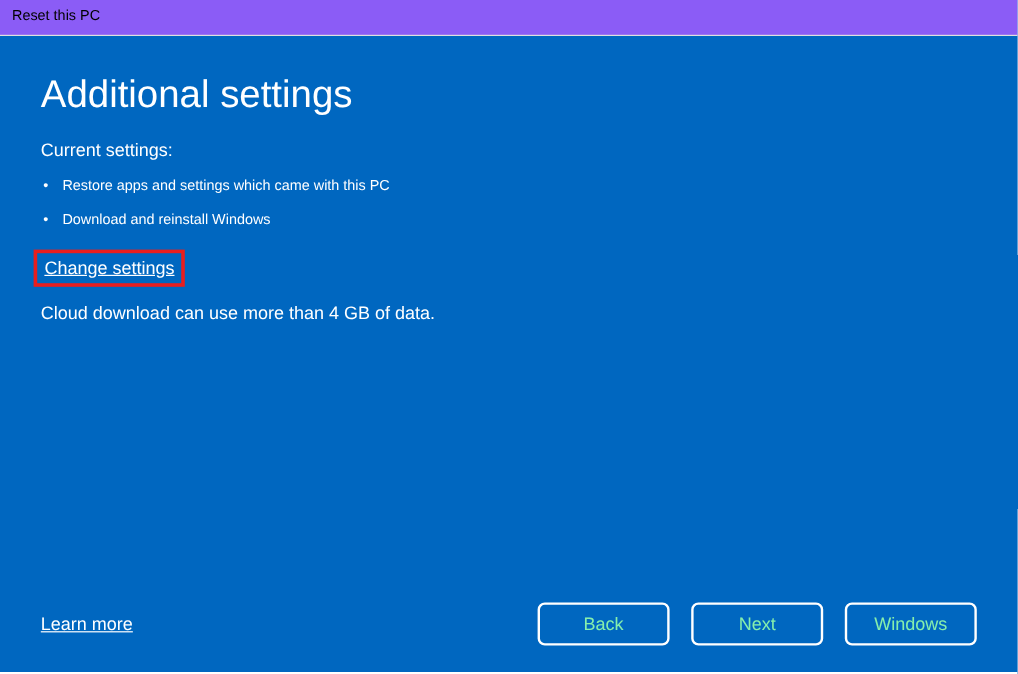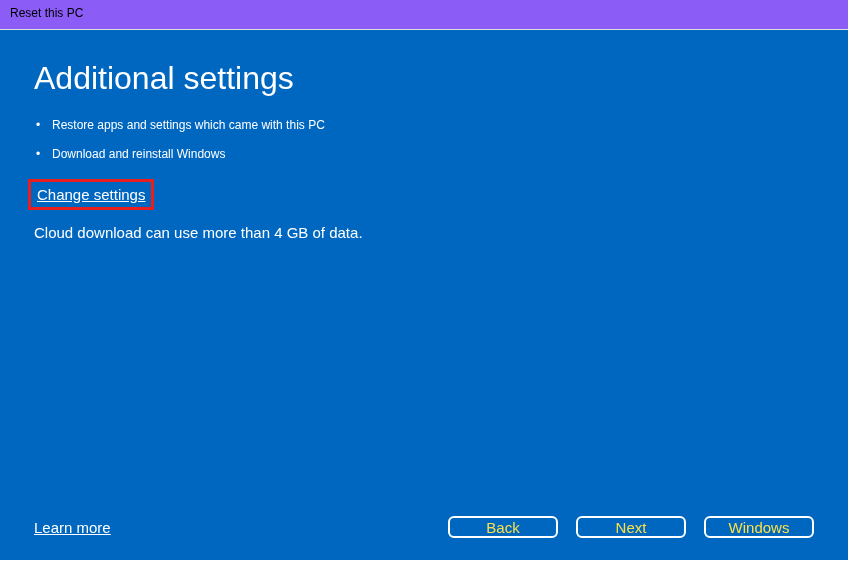--- a/index.html
+++ b/index.html
@@ -96,38 +96,39 @@
       cursor: pointer;
     }
     .button-row {
       display: flex;
       gap: 18px;
     }
     .btn {
       background: transparent;
       border: 2px solid #fff;
       border-radius: 6px;
-      color: #fde047;
+      color: #86efac;
       font-size: 15px;
       font-family: inherit;
       width: 110px;
-      height: 22px;
+      height: 36px;
       cursor: pointer;
     }
   </style>
 </head>
 <body>
 
 <div class="title-bar">
   <span>Reset this PC</span>
 </div>
 
 <div class="panel">
   <h1 class="heading">Additional settings</h1>
 
+  <div class="subheading">Current settings:</div>
 
   <ul class="settings-list">
     <li>Restore apps and settings which came with this PC</li>
     <li>Download and reinstall Windows</li>
   </ul>
 
   <div class="highlight-box">
     <a class="link-change">Change settings</a>
   </div>
 

